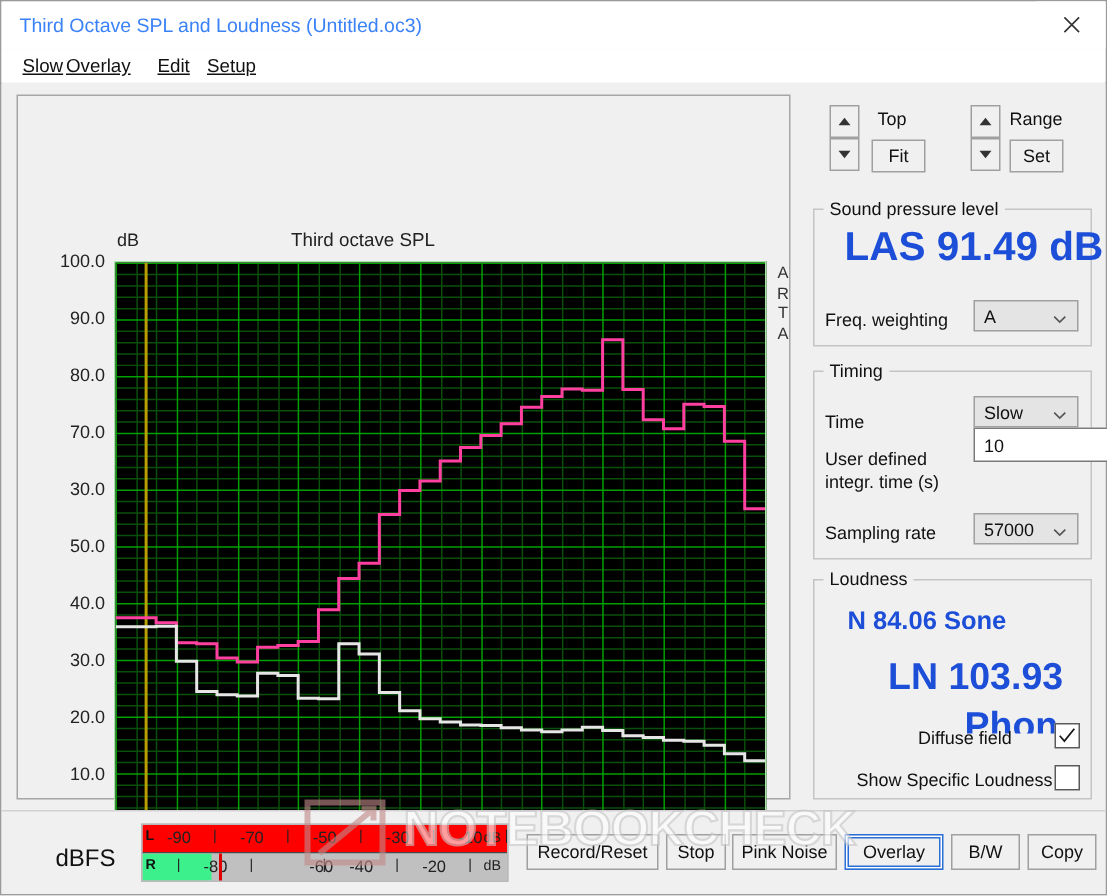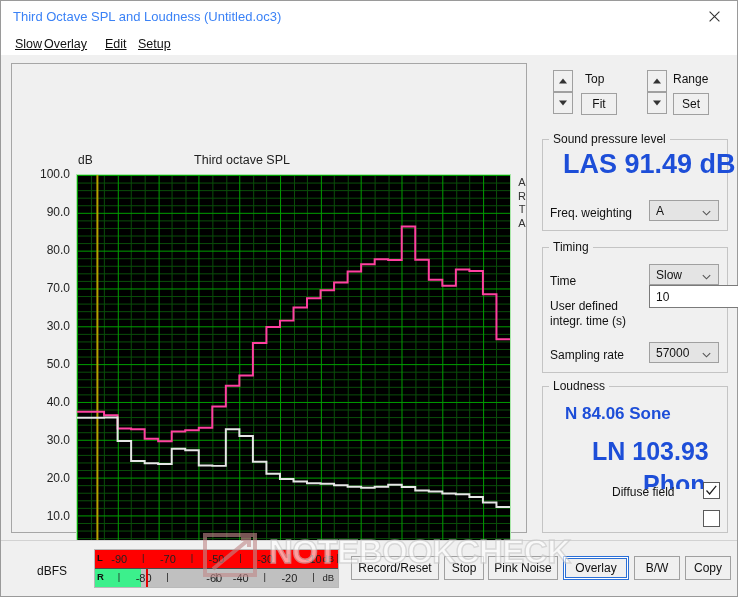--- a/index.html
+++ b/index.html
@@ -83,21 +83,21 @@
            font-size:12px;color:#111;}
   .textbox .txt{position:absolute;left:6px;top:50%;transform:translateY(-50%);}
 
   .chk{position:absolute;width:17px;height:17px;background:#fff;border:1px solid #5a5a5a;
        box-sizing:border-box;cursor:pointer;}
   .chk svg{position:absolute;left:1px;top:1px;}
 
   
   .bottombar{position:absolute;left:0;top:539px;width:736px;height:56px;background:#f0f0f0;
              border-top:1px solid #d2d2d2;box-sizing:border-box;}
-  .dbfs-lbl{position:absolute;left:36px;top:563px;font-size:12px;color:#111;}
+  .dbfs-lbl{position:absolute;left:36px;top:563px;font-size:16px;color:#111;}
   .meter{position:absolute;left:93px;top:548px;width:245px;height:39px;
          border:1px solid #b9b9b9;box-sizing:border-box;background:#c0c0c0;}
   .meter-row{position:absolute;left:0;width:243px;height:18px;overflow:hidden;}
   .meter-row.r1{top:0;background:#c0c0c0;}
   .meter-row.r2{top:19px;background:#c0c0c0;}
   .meter-mid{position:absolute;left:0;top:18px;width:243px;height:1px;background:#4a4a4a;}
   .meter-fill{position:absolute;left:0;top:0;height:18px;}
   .meter-ch{position:absolute;left:2px;top:2px;font-size:9.5px;color:#111;font-weight:bold;
             font-family:"Liberation Sans", sans-serif;}
   .meter-tick{position:absolute;top:3px;font-size:11px;color:#222;transform:translateX(-50%);
@@ -353,20 +353,21 @@
 
   <div class="lbl" style="left:611px;top:484px;">Diffuse field</div>
   <div class="chk" style="left:702px;top:481px;">
     <span>
       <svg width="13" height="13" viewBox="0 0 13 13">
           <path d="M1.5 6.5 L4.6 10 L11.2 1.8" stroke="#1a1a1a" stroke-width="1.2" fill="none"></path>
         </svg>
     </span>
   </div>
 
+  <div class="lbl" style="left:570px;top:512px;">Show Specific Loudness</div>
   <div class="chk" style="left:702px;top:509px;"></div>
 
   <div class="bottombar"></div>
 
   <div class="dbfs-lbl">dBFS</div>
 
   <div class="meter">
     <div class="meter-row r1">
       <div class="meter-fill" id="lfill" style="width: 243px; background: rgb(255, 0, 0);"></div>
       <div class="meter-ch">L</div>

